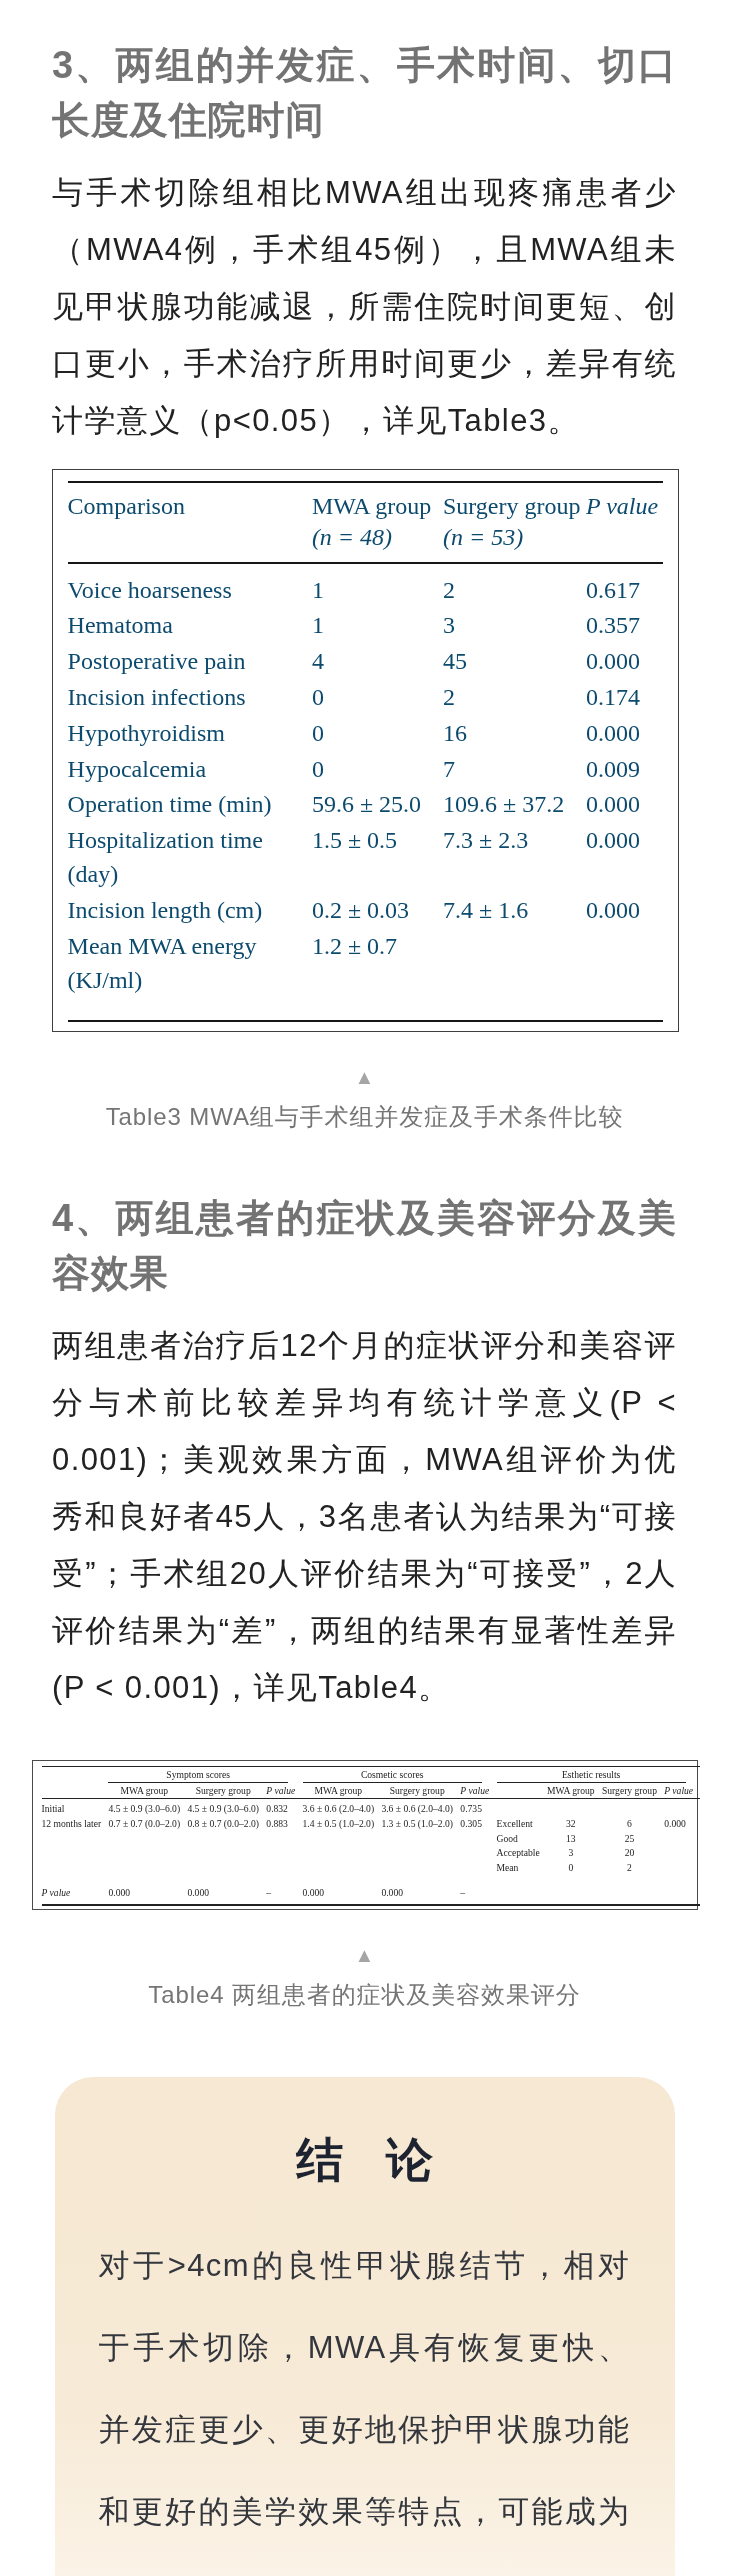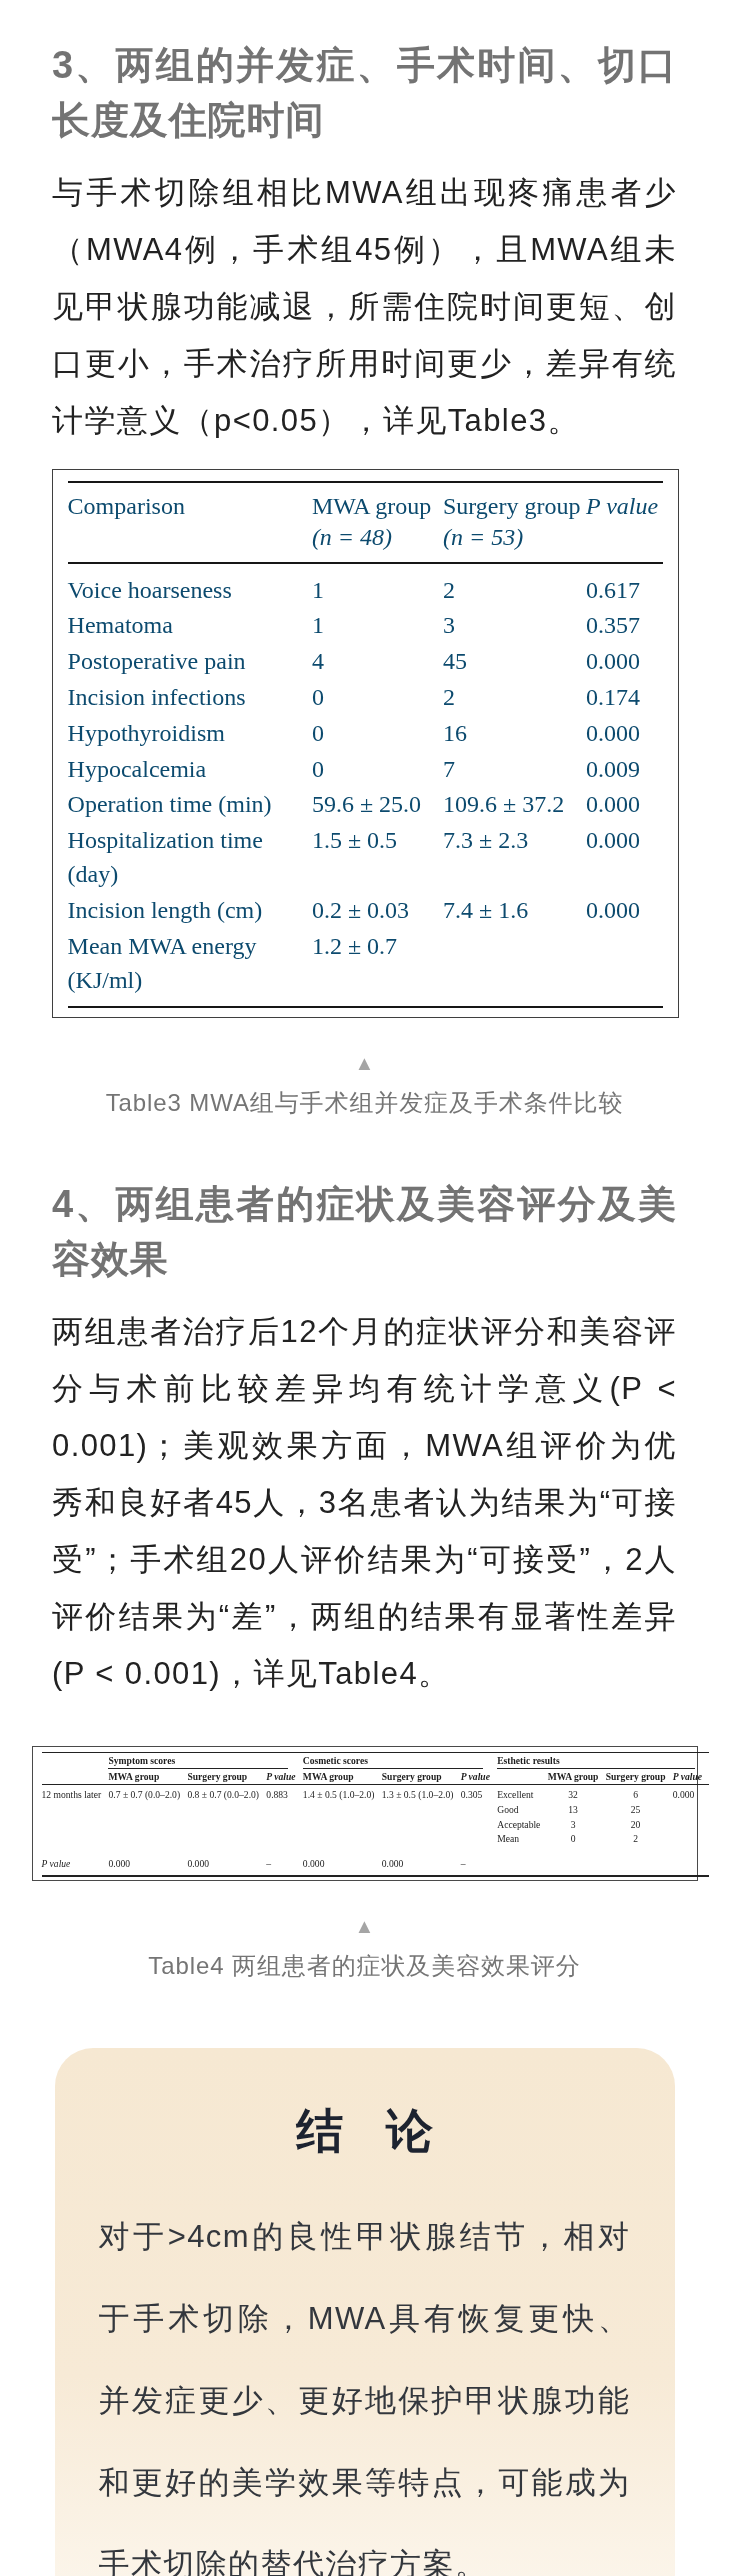--- a/index.html
+++ b/index.html
@@ -38,21 +38,21 @@
     background:#ffffff;
     padding:11px 14.6px 9px 14.6px;
     box-sizing:border-box;
   }
   #t3{width:100%; border-collapse:collapse; font-family:"Liberation Serif", serif; color:#0c4a6e;}
   #t3 thead tr{border-top:2.7px solid #161616; border-bottom:2.7px solid #161616;}
   #t3 th{font-weight:normal; text-align:left; padding:7.3px 0 9px 0; vertical-align:top;}
   #t3 th div{font-size:24px; line-height:31px;}
   #t3 td{font-size:24px; line-height:34px; padding:0.9px 3.6px 0.9px 0; vertical-align:top;}
   #t3 tbody tr:first-child td{padding-top:9px;}
-  #t3 tbody tr:last-child td{padding-bottom:9px;}
+  #t3 tbody tr:last-child td{padding-bottom:23px;}
   #t3{border-bottom:2.7px solid #161616;}
   .it{font-style:italic;}
   
   .tri{
     margin-top:35px;
     text-align:center;
     color:#a5a5a5;
     font-size:20px;
     line-height:20px;
   }
@@ -76,21 +76,21 @@
   #t4{
     width:100%;
     border-collapse:collapse;
     font-family:"Liberation Serif", serif;
     font-size:9.6px;
     color:#1d1d1d;
     border-top:1.8px solid #222;
     border-bottom:2.7px double #222;
     table-layout:auto;
   }
-  #t4 th{font-weight:bold; text-align:left; white-space:nowrap; vertical-align:bottom;margin-top:31px;}
+  #t4 th{font-weight:normal; text-align:center; white-space:nowrap; vertical-align:bottom;margin-top:31px;}
   #t4 th.grp{padding:1.8px 0 0 0;}
   #t4 th.grp span{display:block; border-bottom:0.9px solid #222; padding:0.9px 0 1.8px 0; margin-right:14.6px;}
   #t4 tr.sub th{border-bottom:1.4px solid #222; padding:1.8px 7.3px 2.7px 0;}
   #t4 td{white-space:nowrap; padding:1.4px 7.3px 1.4px 0; vertical-align:top; line-height:12px;}
   #t4 td.ctr{text-align:center;font-family:Liberation Serif, serif;}
   #t4 tr.spacer td{height:10px; padding:0;}
   #t4 tbody tr:first-child td{padding-top:3.6px;}
   #t4 tbody tr:last-child td{padding-bottom:4.6px;}
   
   .conclusion{
@@ -252,20 +252,33 @@
           <th>Surgery group</th>
           <th class="it">P value</th>
           <th></th>
           <th>MWA group</th>
           <th>Surgery group</th>
           <th class="it">P value</th>
         </tr>
     </thead>
     <tbody>
         <tr>
+          <td>Initial</td>
+          <td>4.5 ± 0.9 (3.0–6.0)</td>
+          <td>4.5 ± 0.9 (3.0–6.0)</td>
+          <td>0.832</td>
+          <td>3.6 ± 0.6 (2.0–4.0)</td>
+          <td>3.6 ± 0.6 (2.0–4.0)</td>
+          <td>0.735</td>
+          <td></td>
+          <td class="ctr"></td>
+          <td class="ctr"></td>
+          <td></td>
+        </tr>
+        <tr>
           <td>12 months later</td>
           <td>0.7 ± 0.7 (0.0–2.0)</td>
           <td>0.8 ± 0.7 (0.0–2.0)</td>
           <td>0.883</td>
           <td>1.4 ± 0.5 (1.0–2.0)</td>
           <td>1.3 ± 0.5 (1.0–2.0)</td>
           <td>0.305</td>
           <td>Excellent</td>
           <td class="ctr">32</td>
           <td class="ctr">6</td>

